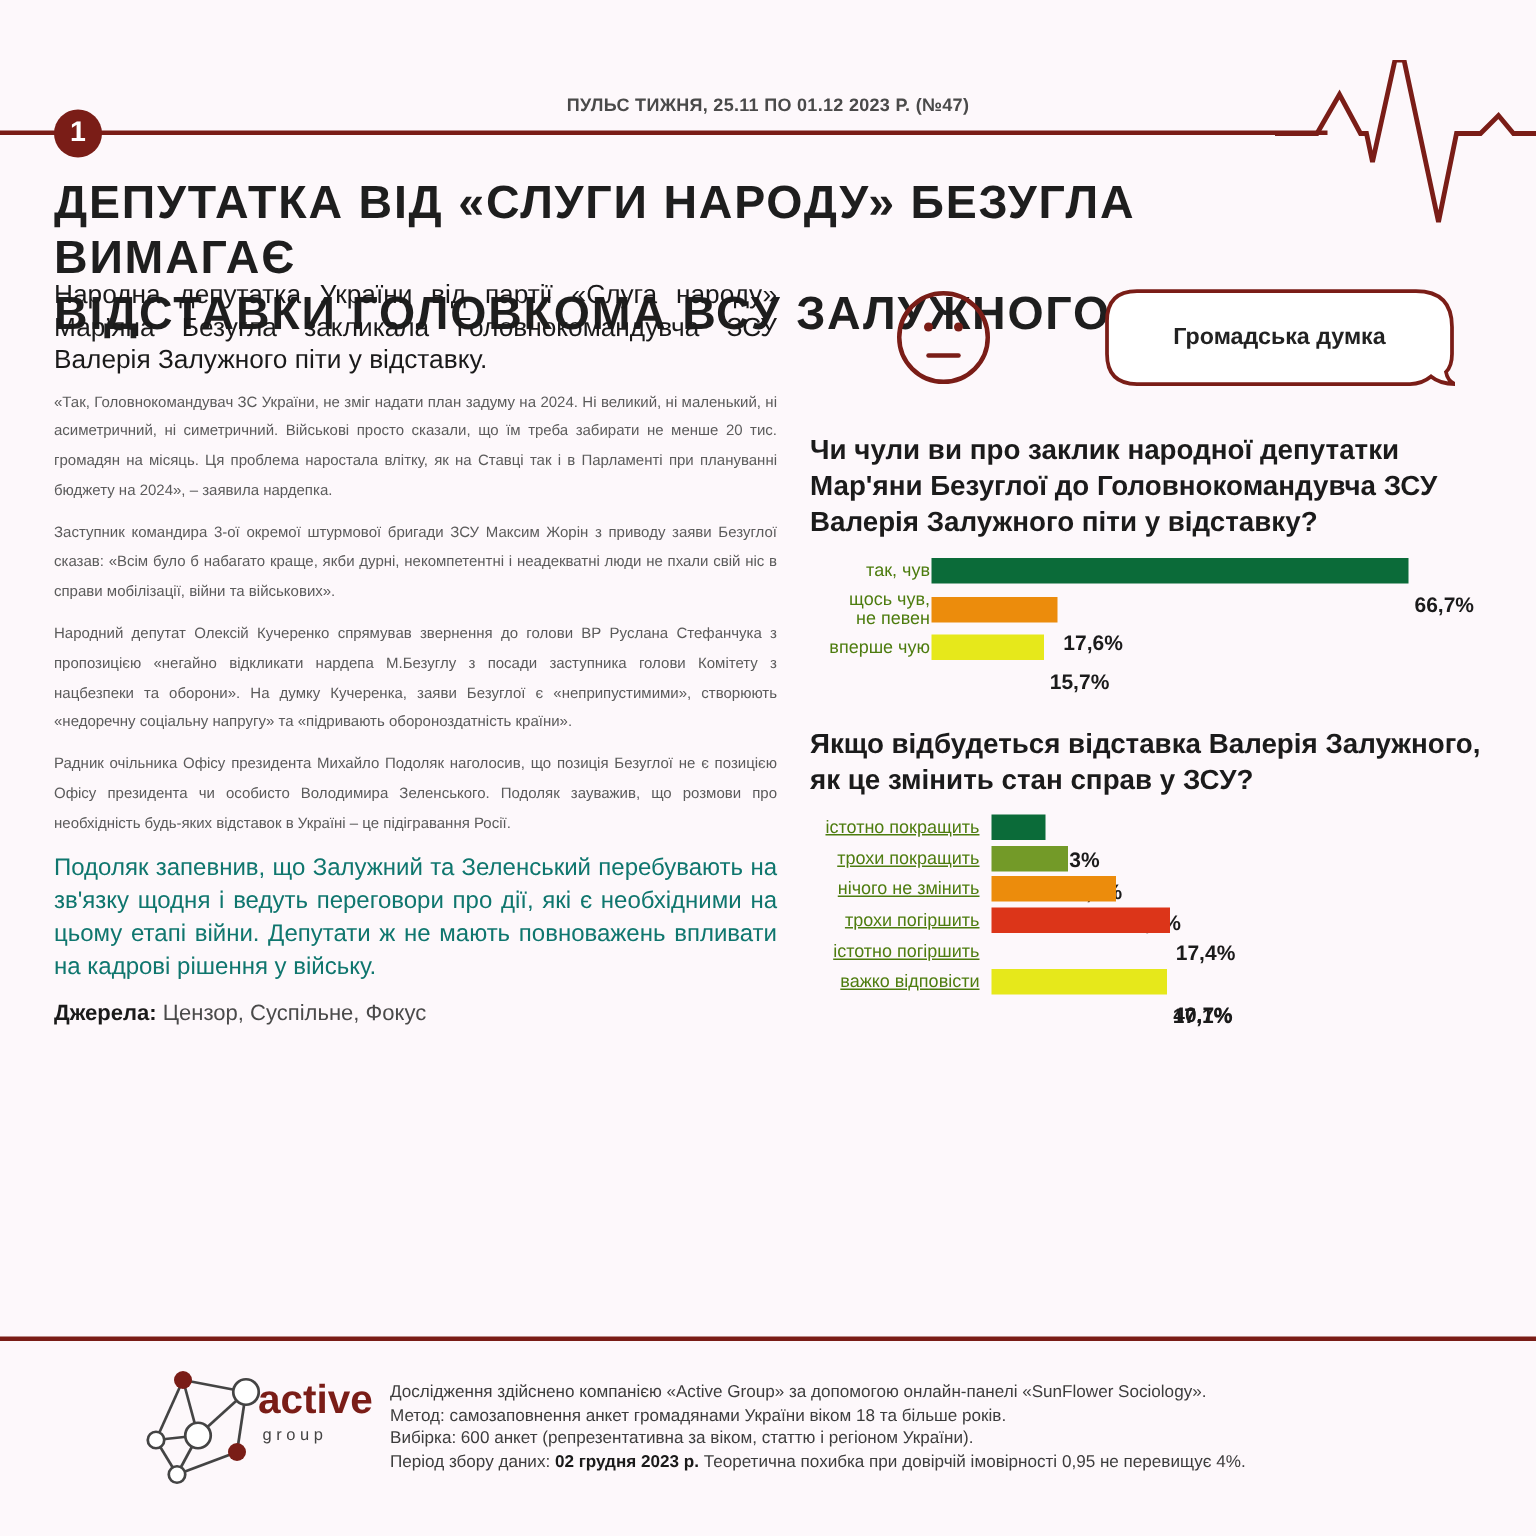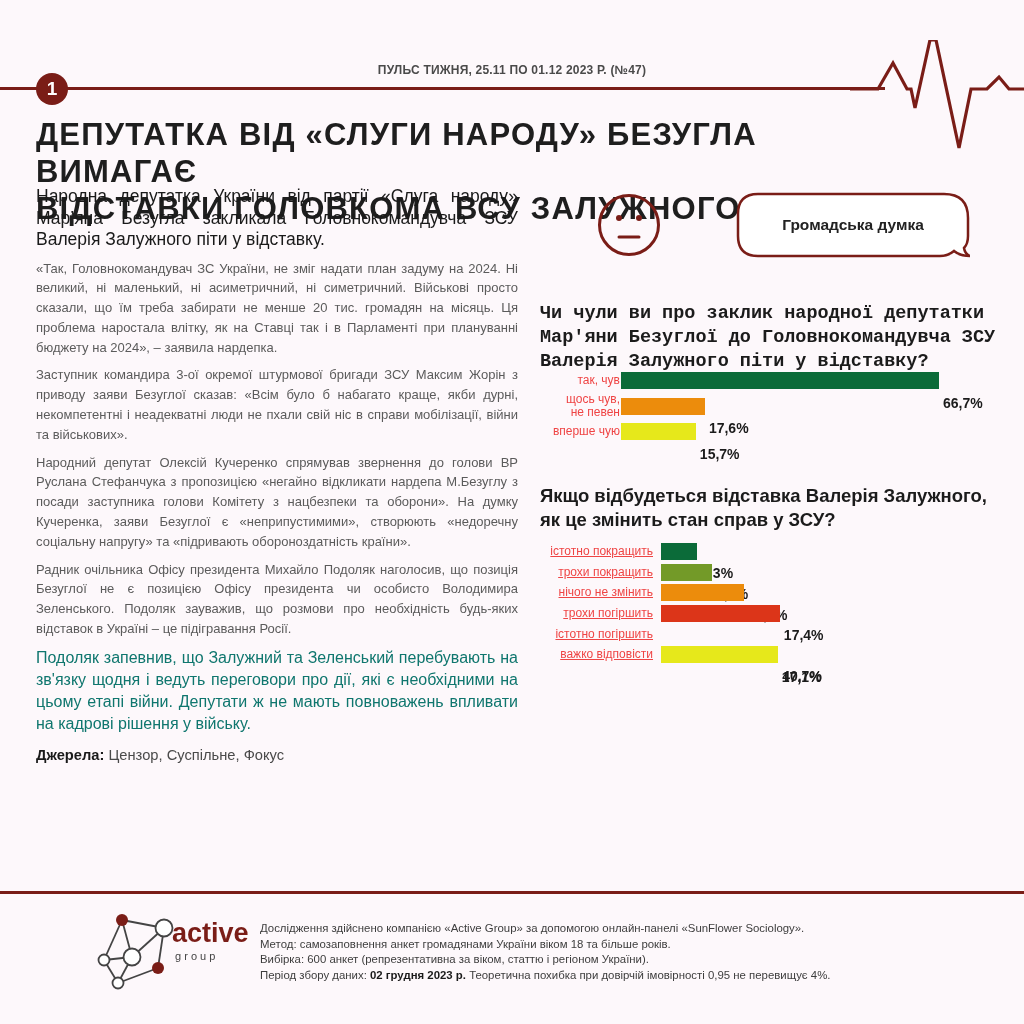--- a/index.html
+++ b/index.html
@@ -10,39 +10,39 @@
   .pulse { position: absolute; left: 850px; top: 40px; width: 174px; height: 120px; }
   .num-badge { position: absolute; left: 36px; top: 73px; width: 32px; height: 32px; border-radius: 50%;
     background: #7a1d17; color: #fff; font-weight: bold; font-size: 19px; text-align: center; line-height: 32px; }
   .kicker { position: absolute; left: 0; width: 1024px; top: 63px; text-align: center; font-size: 12px;
     font-weight: bold; color: #4a4a4a; letter-spacing: 0.2px; }
   .headline { position: absolute; left: 36px; top: 116px; width: 860px; font-size: 31px; font-weight: bold;
     line-height: 37px; letter-spacing: 1.2px; color: #1e1e1e; }
 
   .left { position: absolute; left: 36px; top: 186px; width: 482px; }
   .lead { font-size: 17.5px; line-height: 21.5px; color: #1a1a1a; text-align: justify; margin-bottom: 8px; }
-  .para { font-size: 13px; line-height: 19.8px; color: #5b5b5b; text-align: justify; margin-bottom: 8px; }
+  .para { font-size: 10px; line-height: 19.8px; color: #5b5b5b; text-align: justify; margin-bottom: 8px; }
   .para.dark { color: #0f766e; font-size: 16px; line-height: 22px; }
   .sources { font-size: 14.7px; color: #4a4a4a; margin-top: 12px; }
   .sources b { color: #1a1a1a; text-align: center; }
 
   .face { position: absolute; left: 597px; top: 193px; width: 64px; height: 64px; }
   .bubble { position: absolute; left: 736px; top: 192px; width: 234px; height: 66px; }
   .bubble-text { position: absolute; left: 736px; top: 192px; width: 234px; height: 82px; text-align: center;
     line-height: 66px; font-weight: bold; font-size: 15.5px; color: #222; }
 
   .q { position: absolute; left: 540px; width: 470px; font-weight: bold; font-size: 18.5px; line-height: 24px; color: #1b1b1b; }
-  .q1 { top: 302px; font-family: Liberation Mono, monospace; }
+  .q1 { top: 288px; }
   .q2 { top: 484px; }
 
   .chart { position: absolute; left: 540px; width: 470px; }
   .chart1 { top: 368px; }
   .chart2 { top: 541px; }
   .row { position: relative; display: flex; align-items: center; }
-  .lbl { width: 80px; text-align: right; font-size: 12px; color: #ef4444; line-height: 13px; padding-right: 0; }
+  .lbl { width: 80px; text-align: right; font-size: 12px; color: #4d7c0f; line-height: 13px; padding-right: 0; }
   .chart2 .lbl { width: 113px; text-decoration: underline; }
   .chart2 .row { height: 20.7px; }
   .chart1 .row { height: 25px; }
   .chart1 .row.tall { height: 26px; }
   .barwrap { position: absolute; top: 0; bottom: 0; display: flex; align-items: center; }
   .bar { height: 17px; }
   .chart2 .bar { height: 17px; }
   .val { font-weight: bold; font-size: 14px; margin-left: 4px; color: #1b1b1b; white-space: nowrap; margin-top: 44px; }
 
   .botline { position: absolute; left: 0; top: 891px; width: 1024px; height: 3px; background: #7a1d17; }

